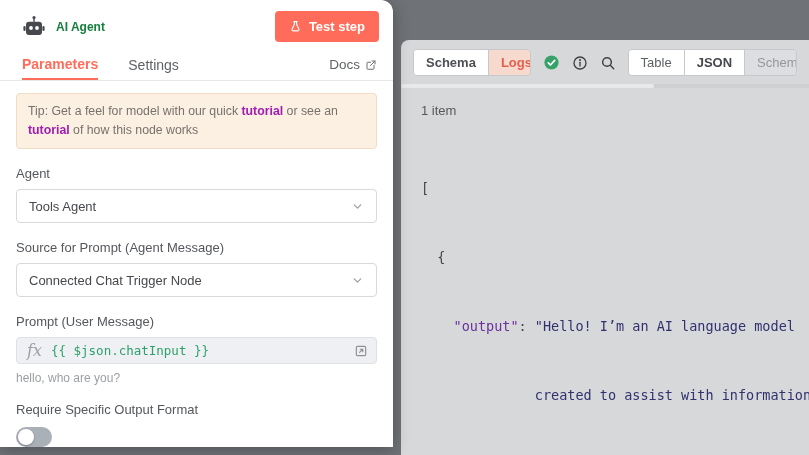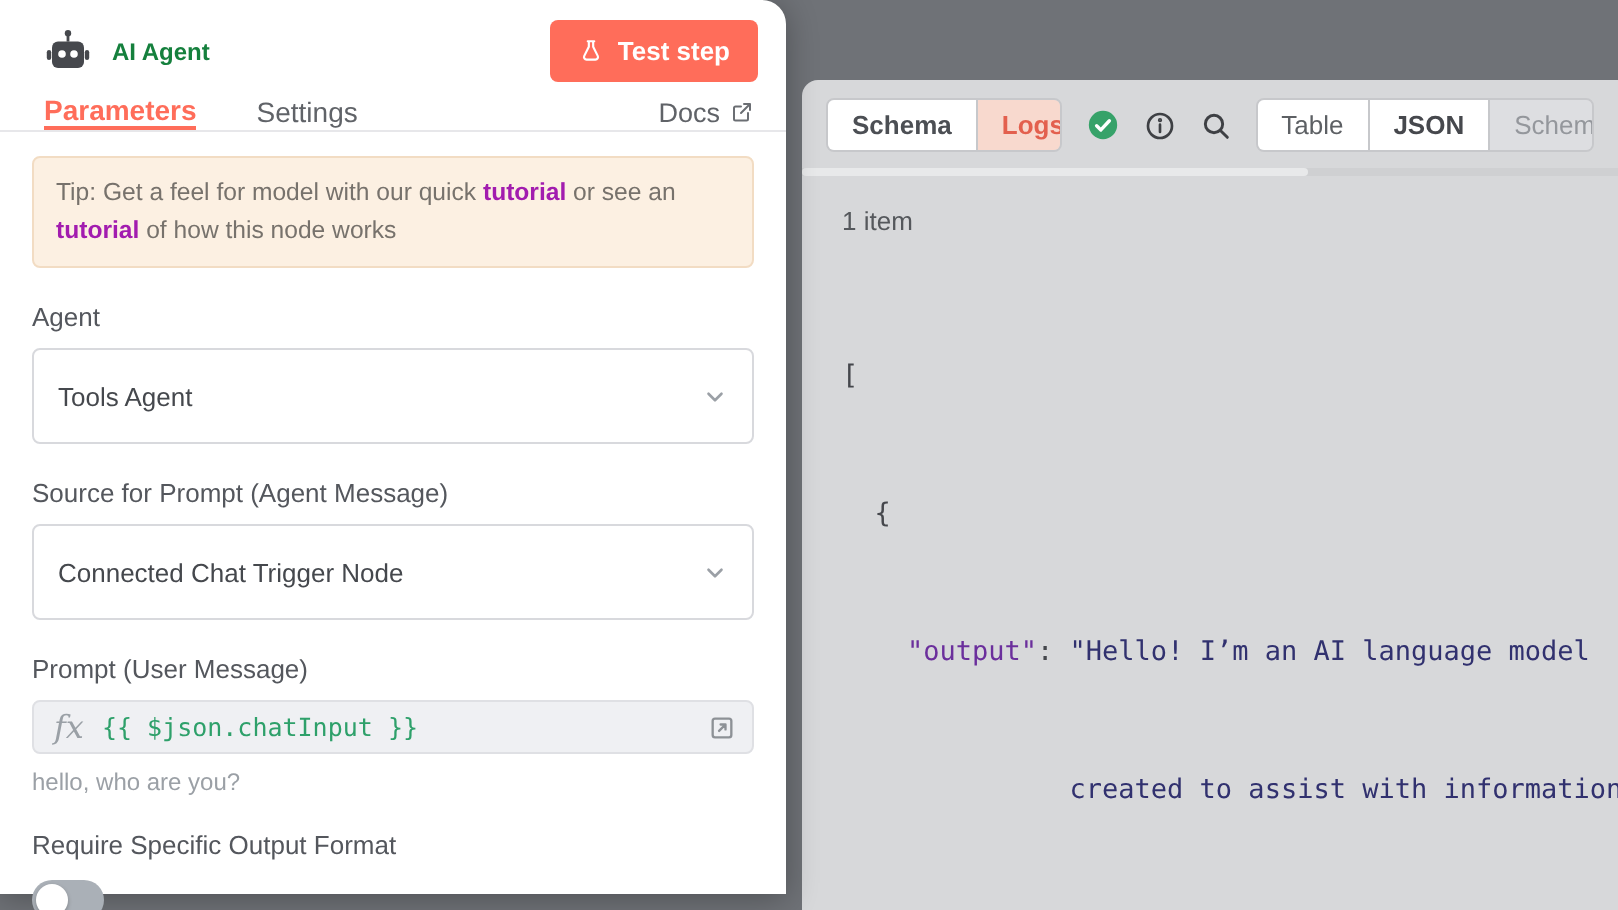--- a/index.html
+++ b/index.html
@@ -32,21 +32,21 @@
 
   .card-body { padding: 12px 16px 0 16px; flex: 1; }
   .tip-box {
     background: #fcf0e2; border: 1px solid #f2dcc3; border-radius: 4px;
     padding: 8px 11px; font-size: 12.3px; line-height: 1.55; color: #77726c;
   }
   .tip-link { color: #a21caf; font-weight: bold; cursor: pointer; }
 
   .field-label { font-size: 13px; color: #54575d; margin-top: 17px; margin-bottom: 8px; }
   .select-box {
-    height: 48px; border: 1px solid #d8d9dd; border-radius: 4px; background: #fff;
+    height: 34px; border: 1px solid #d8d9dd; border-radius: 4px; background: #fff;
     display: flex; align-items: center; justify-content: space-between;
     padding: 0 12px; font-size: 13px; color: #45484d; cursor: pointer;
   }
   .chev { width: 13px; height: 13px; }
 
   .fx-field {
     margin-top: 0; height: 27px; background: #eff0f3; border: 1px solid #dfe0e4; border-radius: 4px;
     display: flex; align-items: center; padding: 0 8px 0 0; cursor: text;
   }
   .fx-glyph { font-family: "DejaVu Serif", serif; font-style: italic; font-size: 16px; color: #9aa0a6; padding: 0 9px 0 10px; }

